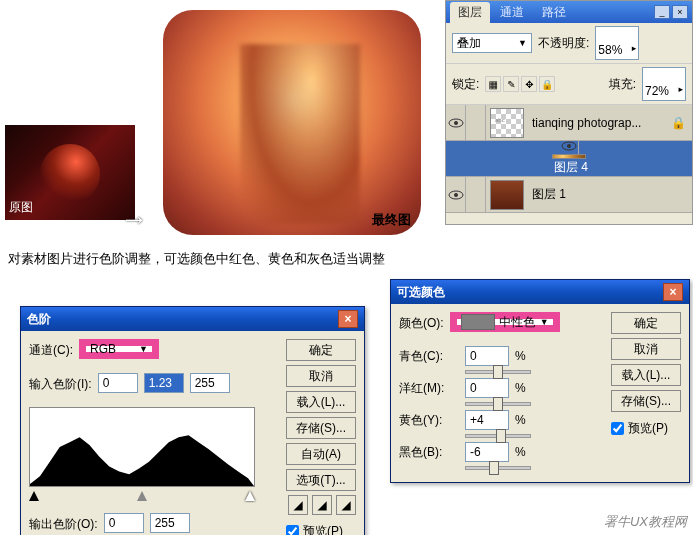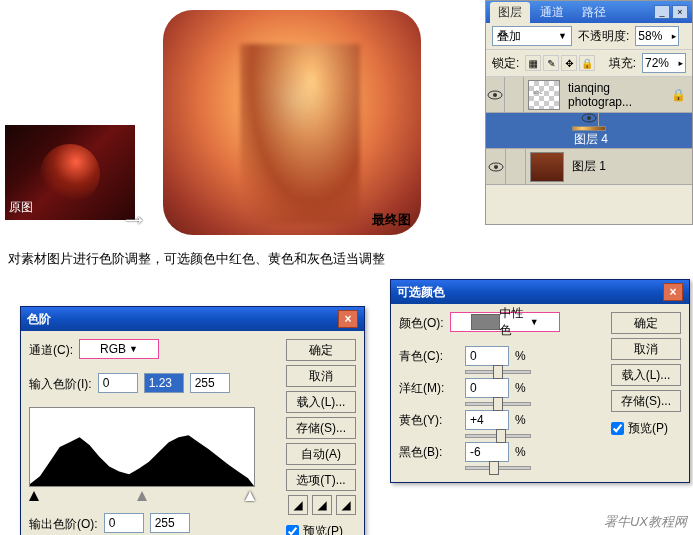--- a/index.html
+++ b/index.html
@@ -11,31 +11,31 @@
 .orig-img::before { content:""; position:absolute; left:50%; top:20%; width:60px; height:60px; background: radial-gradient(circle at 60% 30%, #ff6040 0%, #8b2010 40%, transparent 70%); border-radius:50%; transform:translateX(-50%); }
 .orig-label { position:absolute; bottom:4px; left:4px; color:#fff; font-size:12px; }
 .final-img { position: absolute; top: 5px; left: 158px; width: 258px; height: 225px; background: radial-gradient(circle at 50% 40%, #ffe0a0 0%, #ffb060 20%, #e07040 50%, #a03828 80%, #702018 100%); overflow:hidden;border-radius:30px; }
 .final-img::before { content:""; position:absolute; left:30%; top:15%; width:120px; height:180px; background: radial-gradient(ellipse at 60% 20%, rgba(255,220,150,0.5) 0%, rgba(160,60,30,0.8) 60%, transparent 90%); filter: blur(2px); }
 .final-label { position:absolute; bottom:6px; right:10px; color:#000; font-size:13px; font-weight:bold; }
 .arrow { position:absolute; top:195px; left:115px; color:#fff; font-size:28px; text-shadow:0 0 2px #000; }
 
 .caption { position:absolute; top:250px; left:8px; font-size:13px; }
 
 
-.layers-panel { position:absolute; top:0; right:0; width:208px; height:225px; background:#ece9d8; border:1px solid #999; }
+.layers-panel { position:absolute; top:0; right:0; width:248px; height:225px; background:#ece9d8; border:1px solid #999; }
 .lp-titlebar { height:22px; background: linear-gradient(#4a8de8, #2860c8); display:flex; align-items:center; padding:0 4px; color:#fff; font-size:12px; }
 .lp-titlebar .tabs { display:flex; }
 .lp-titlebar .tab { padding:2px 8px; background:#ece9d8; color:#333; border-radius:3px 3px 0 0; margin-right:2px; }
 .lp-titlebar .tab.inactive { background:transparent; color:#dde8ff;font-family:Liberation Mono, monospace; }
 .lp-titlebar .ctl { margin-left:auto; display:flex; gap:2px; }
 .lp-titlebar .ctl span { width:16px; height:14px; background:#c8d8f0; border:1px solid #4070c0; display:inline-flex; align-items:center; justify-content:center; color:#000; font-size:9px; }
 .lp-row { display:flex; align-items:center; padding:3px 6px; gap:6px; border-bottom:1px solid #ccc; }
 .lp-row label { font-size:12px; }
 .lp-select { width:80px; height:20px; border:1px solid #7f9db9; background:#fff; padding:0 4px; display:flex; align-items:center; justify-content:space-between; font-size:12px; }
-.lp-num { width:44px; height:20px; border:1px solid #7f9db9; background:#fff; text-align:center; padding:0 2px; display:flex; align-items:center; justify-content:space-between; font-size:12px; }
+.lp-num { width:44px; height:20px; border:1px solid #7f9db9; background:#fff; text-align:center; padding:16px 2px; display:flex; align-items:flex-start; justify-content:space-between; font-size:12px; }
 .lp-lockicons { display:flex; gap:2px; align-items:center; }
 .lp-lockicons span { width:16px; height:16px; border:1px solid #ccc; display:inline-flex; align-items:center; justify-content:center; font-size:10px; }
 .lp-layers { background:#d6d3c3; }
 .lp-layer { display:flex; align-items:center; height:36px; border-bottom:1px solid #aaa; }
 .lp-layer.selected { background:#3e6db5; color:#fff;flex-direction:column; }
 .lp-eye { width:20px; height:36px; border-right:1px solid #aaa; display:flex; align-items:center; justify-content:center; }
 .lp-eye svg { width:16px; height:10px; }
 .lp-empty { width:20px; height:36px; border-right:1px solid #aaa; }
 .lp-thumb { width:34px; height:30px; margin:0 4px; border:1px solid #888; background:#fff; position:relative; }
 .lp-thumb.checker { background: repeating-conic-gradient(#ccc 0 25%, #fff 0 50%) 0 0/10px 10px; }
@@ -48,21 +48,21 @@
 .dlg { position:absolute; background:#ece9d8; border:1px solid #0a246a; box-shadow: 2px 2px 4px rgba(0,0,0,0.3); }
 .dlg-title { height:24px; background: linear-gradient(#2a6de8 0%, #1050c0 50%, #0a40a0 100%); color:#fff; display:flex; align-items:center; padding:12px 6px; font-weight:bold; font-size:12px; }
 .dlg-close { margin-left:auto; width:20px; height:18px; background:#e07050; border:1px solid #a04020; display:flex; align-items:center; justify-content:center; color:#fff; }
 .dlg-body { padding:8px; display:flex; gap:10px; }
 .dlg-left { flex:1; }
 .dlg-right { width:70px; display:flex; flex-direction:column; gap:4px; }
 .btn { height:22px; border:1px solid #888; background:#ece9d8; font-size:12px; display:flex; align-items:center; justify-content:center; padding:0 6px; cursor:pointer; }
 .inp { height:20px; border:1px solid #7f9db9; background:#fff; padding:0 4px; font-size:12px; }
 .inp.sel { background:#316ac5; color:#fff; }
 .row { display:flex; align-items:flex-end; gap:6px; margin-bottom:14px; font-size:12px; }
-.select-box { width:80px; height:20px; border:1px solid #ec4899; background:#fff; display:flex; align-items:center; justify-content:space-between; padding:0 20px; font-size:12px; }
+.select-box { width:80px; height:20px; border:7px solid #ec4899; background:#fff; display:flex; align-items:center; justify-content:space-between; padding:0 4px; font-size:12px; }
 
 
 #levels-dlg { top:306px; left:20px; width:345px; }
 .histogram { width:226px; height:80px; border:1px solid #888; background:#fff; position:relative; margin:4px 0; }
 .hist-shape { position:absolute; bottom:0; left:0; width:100%; height:100%; }
 .slider-track { width:226px; height:12px; position:relative; }
 .tri { position:absolute; width:0; height:0; border-left:5px solid transparent; border-right:5px solid transparent; top:0; }
 .tri.black { border-bottom:10px solid #000; left:0; }
 .tri.gray { border-bottom:10px solid #888; left:50%; transform:translateX(-50%); }
 .tri.white { border-bottom:10px solid #fff; right:0; filter: drop-shadow(0 0 1px #000); }

